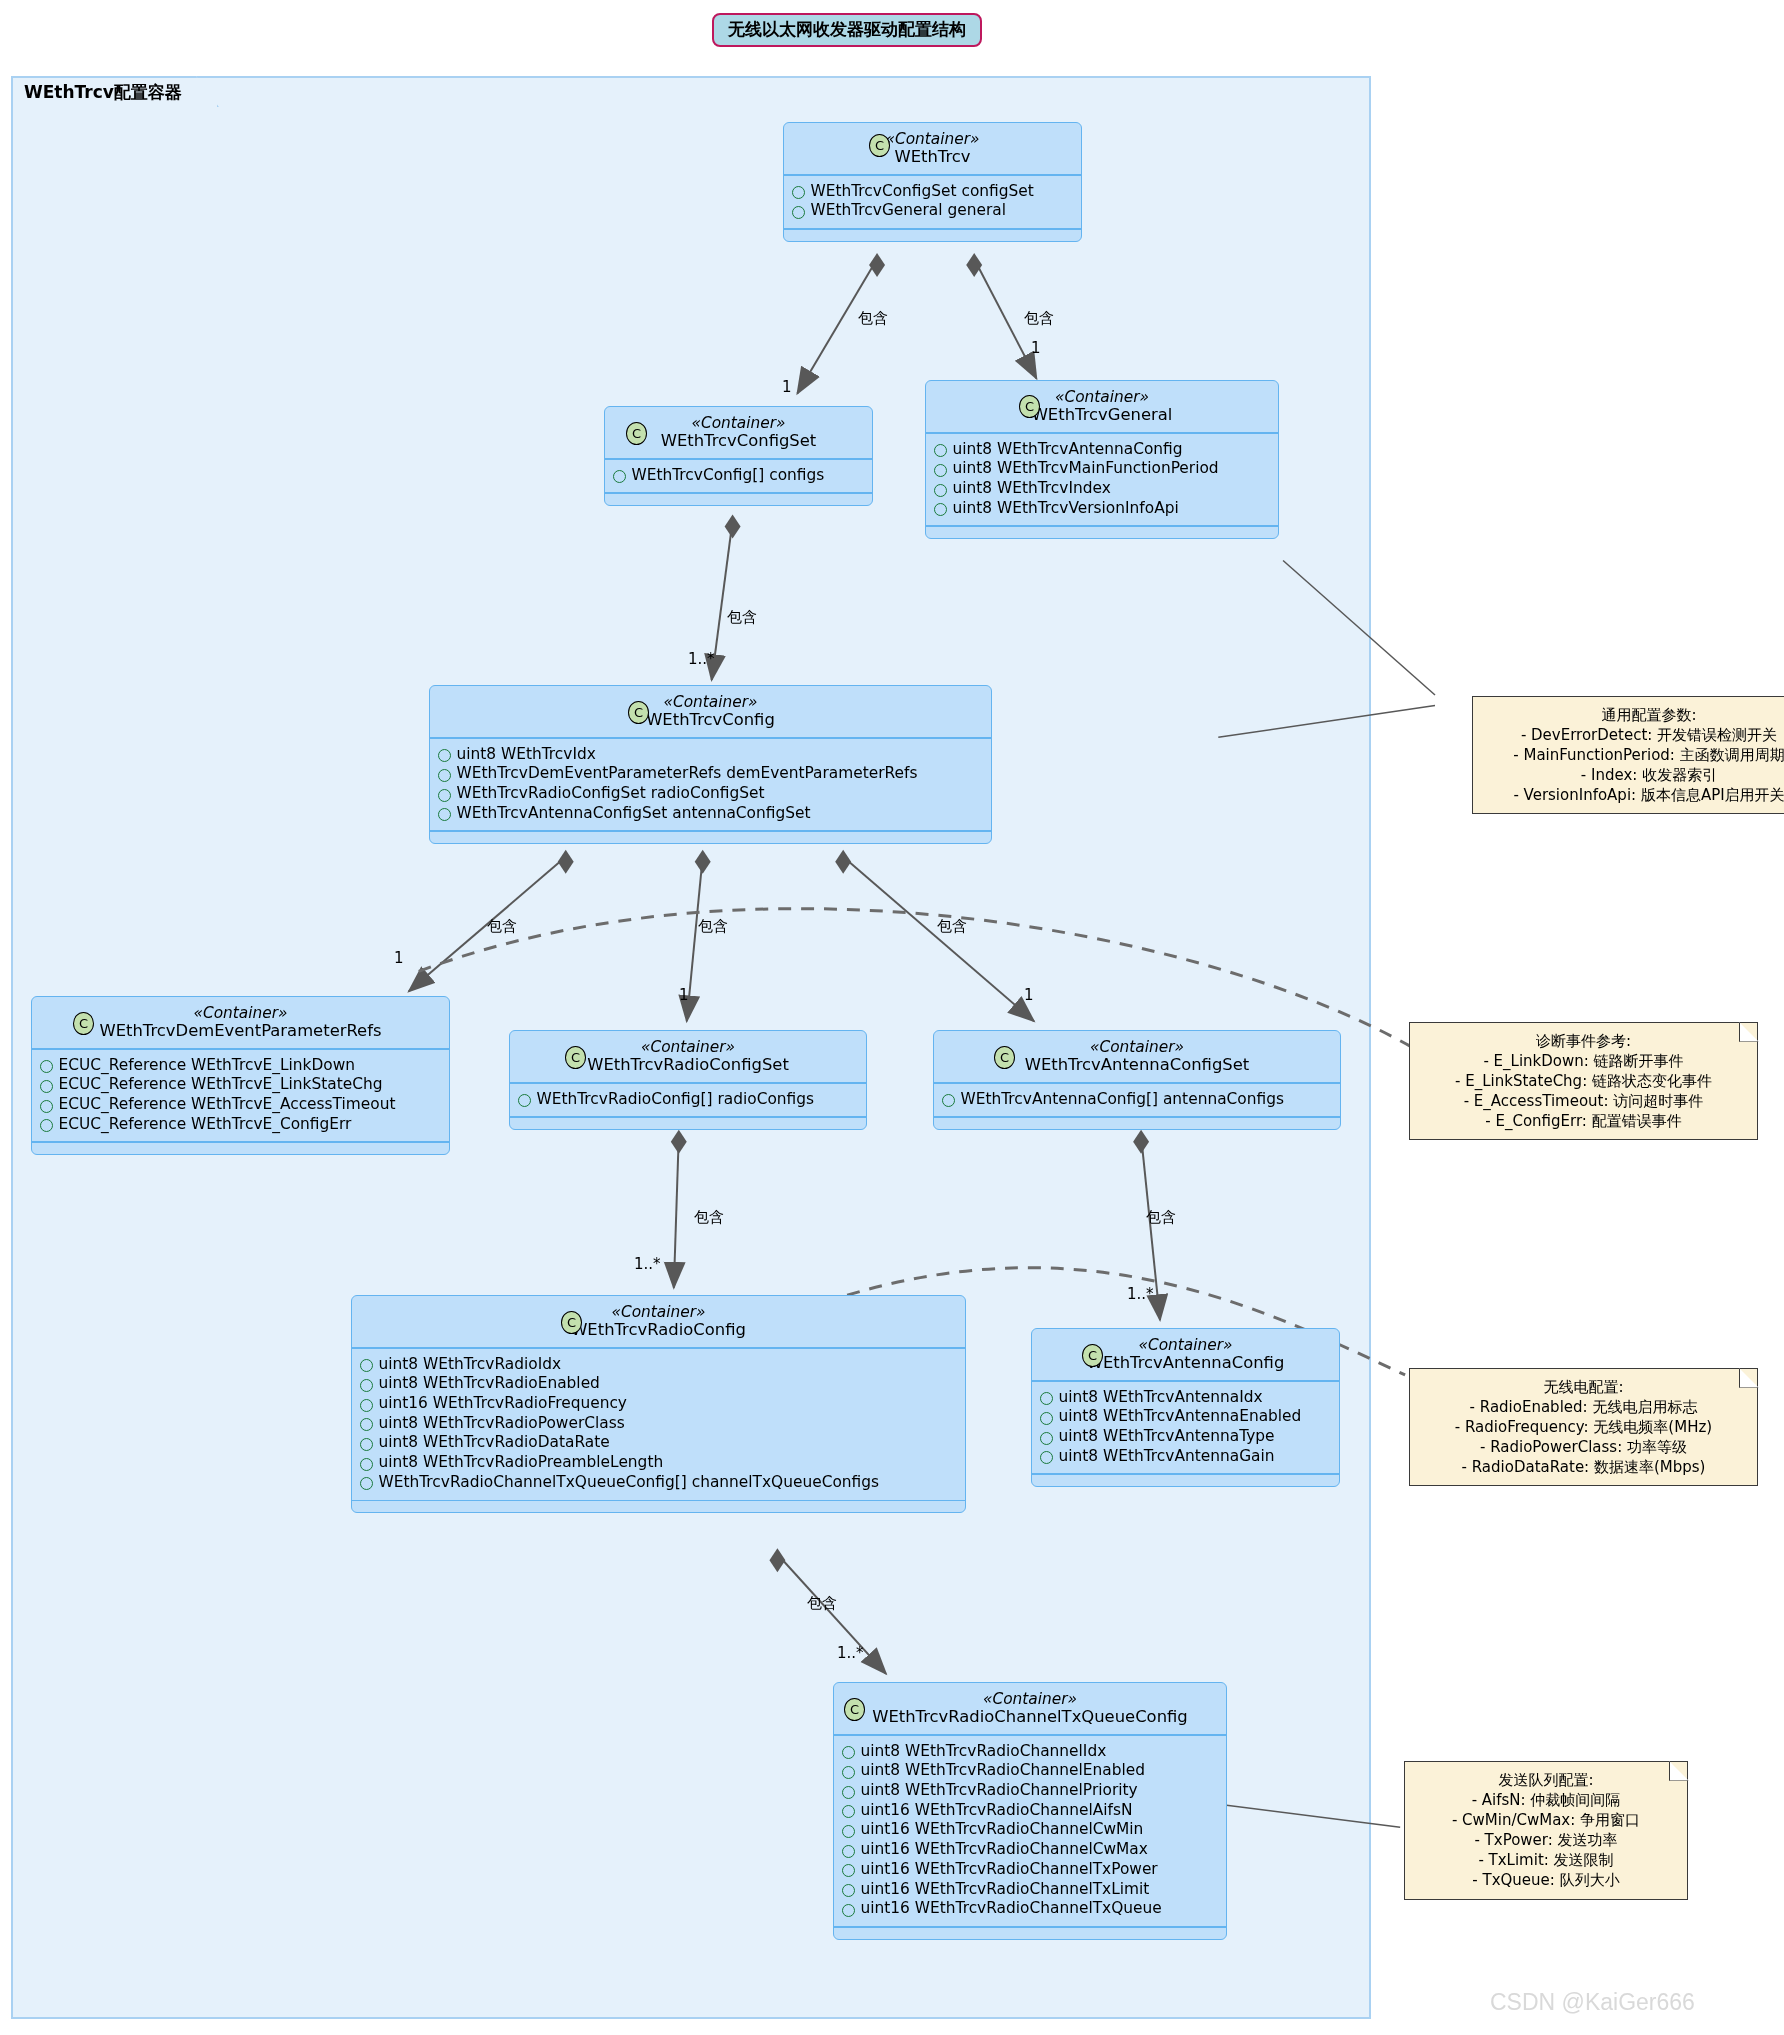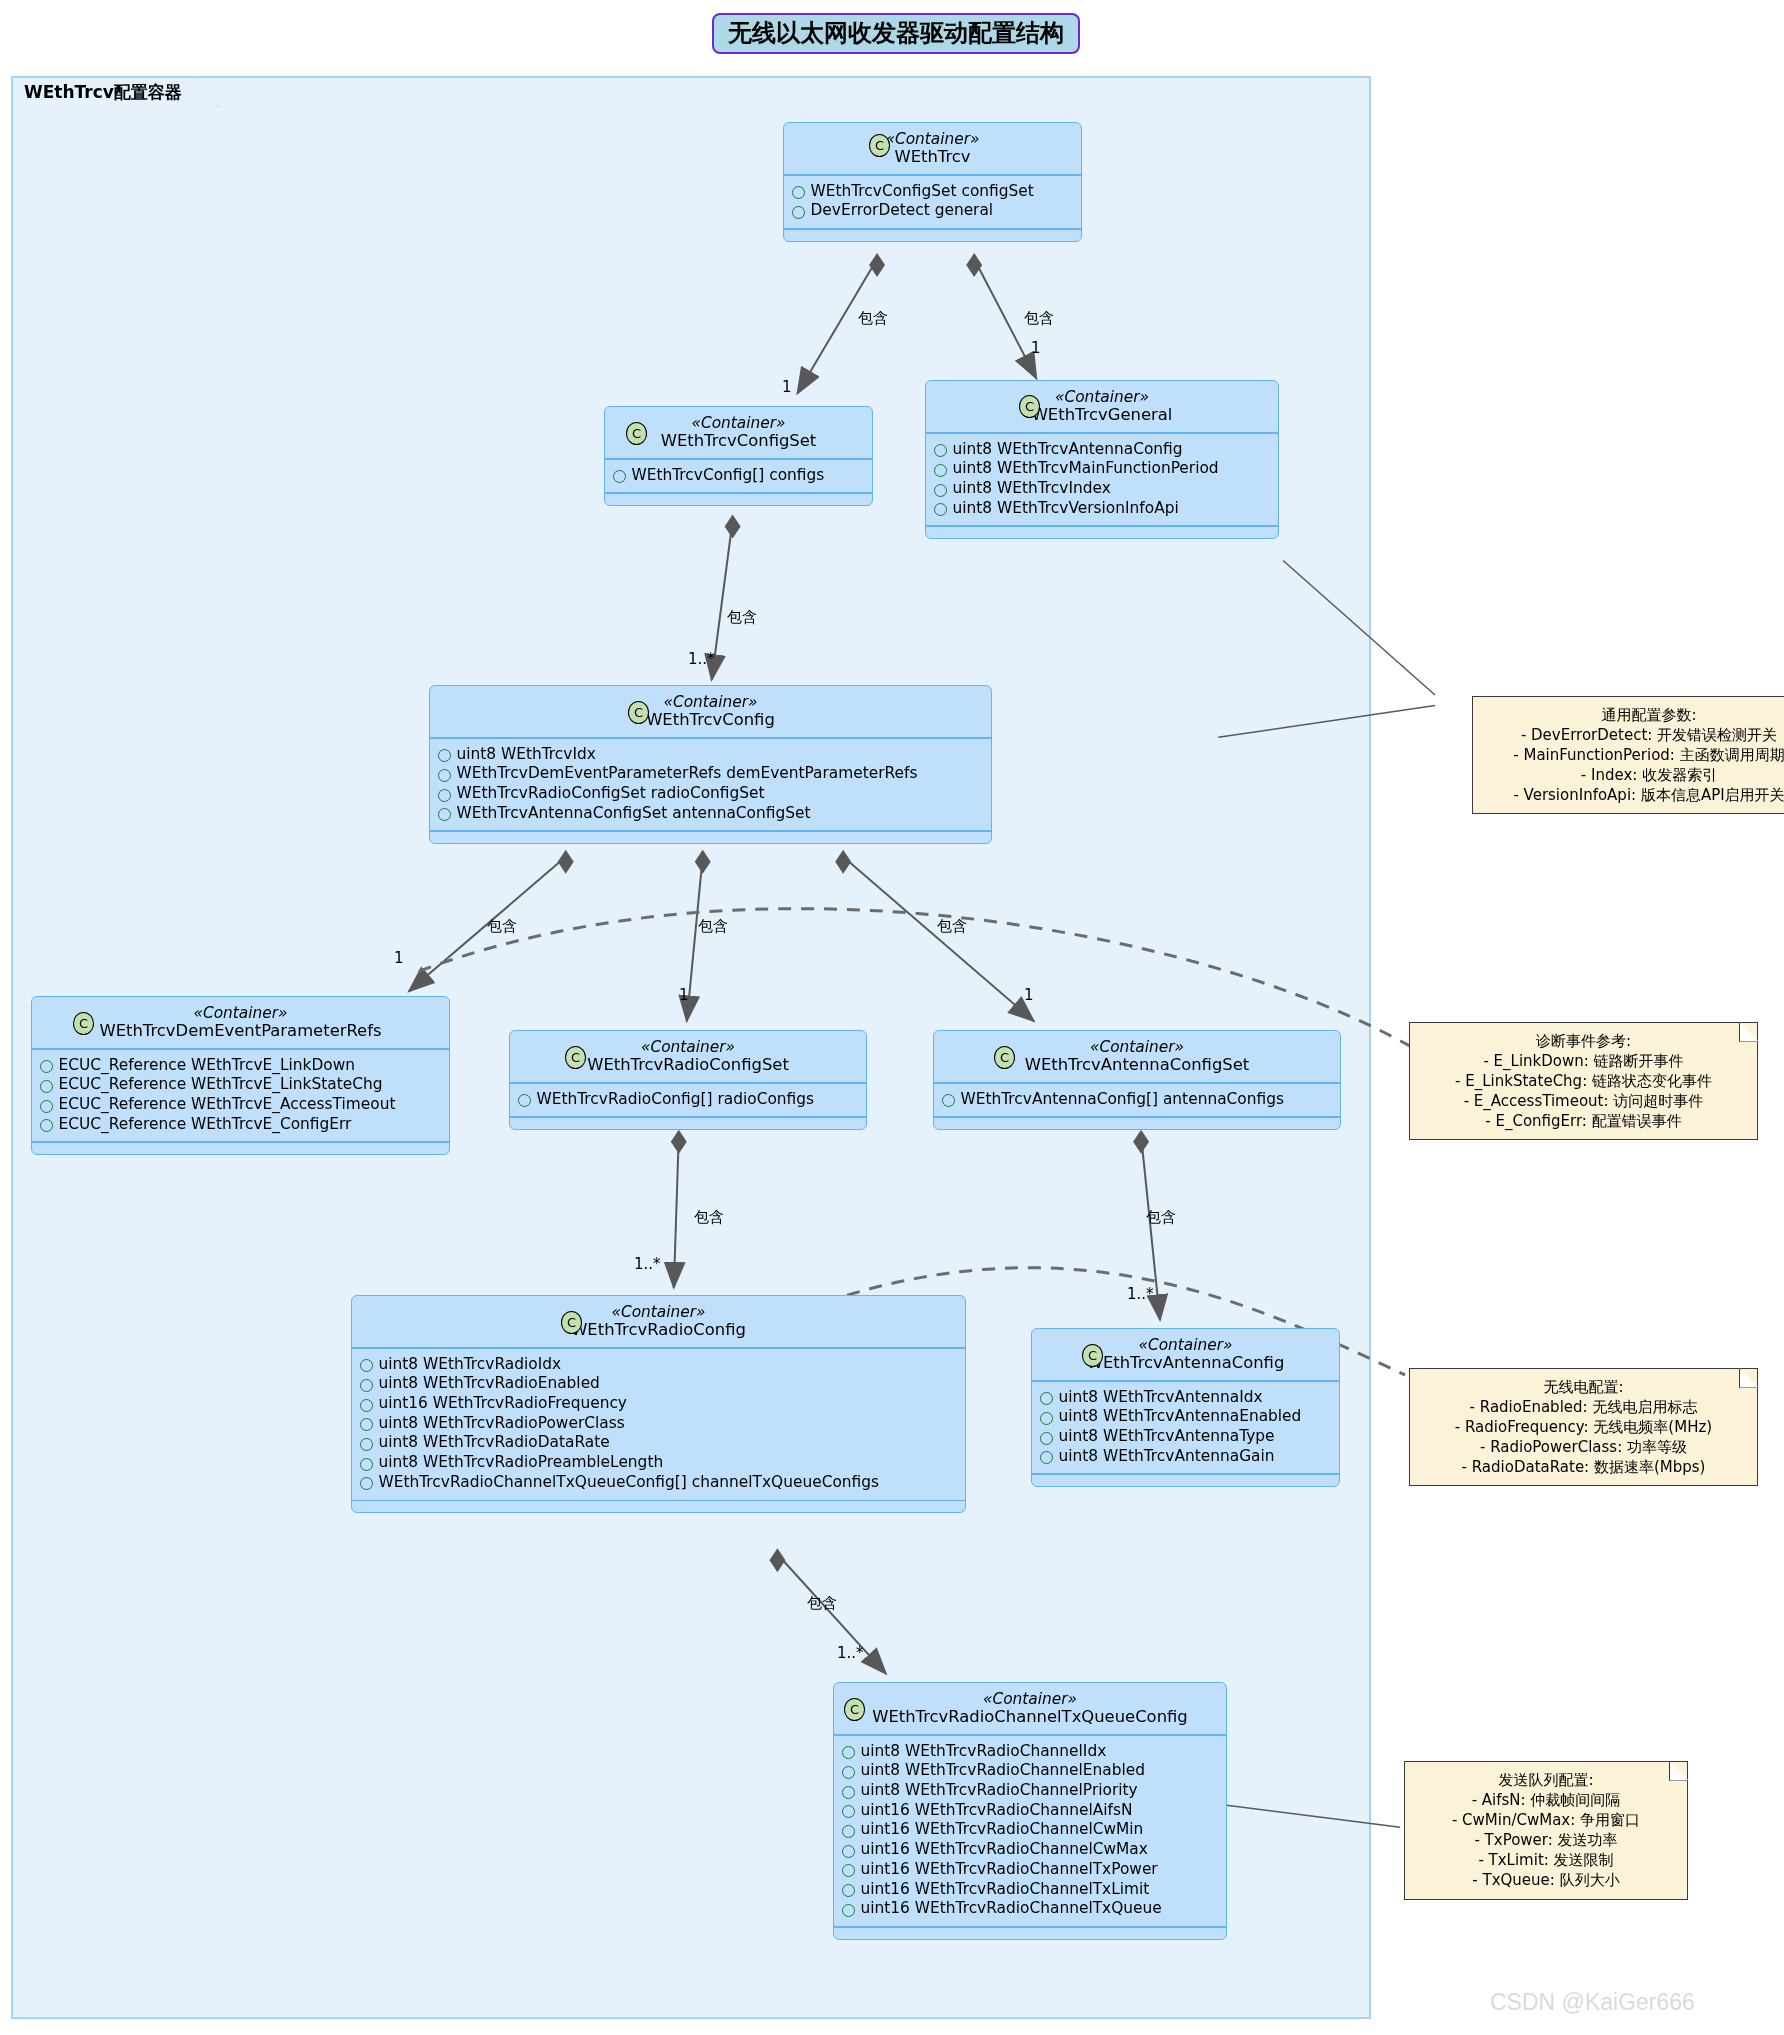--- a/index.html
+++ b/index.html
@@ -12,23 +12,23 @@
     overflow: hidden;
   }
   #stage { position:absolute; left:0; top:0; width:1785px; height:2035px; }
 
   
   .diagram-title {
     position:absolute;
     left:712px; top:12.5px;
     padding: 6px 14px 7px 14px;
     background:#ADD8E6;
-    border:2px solid #6d28d9;
+    border:2px solid #be185d;
     border-radius:8px;
-    font-size:24px;
+    font-size:17px;
     font-weight:bold;
     color:#000;
     line-height:1.0;
     white-space:nowrap;
   }
 
   
   .package {
     position:absolute;
     left:11px; top:76px;
@@ -262,21 +262,21 @@
       <div class="cname">WEthTrcv</div>
     </div>
     <div class="uml-sep"></div>
     <div class="uml-body">
       <div class="attr">
           <span class="vis"></span>
           <span>WEthTrcvConfigSet configSet</span>
         </div>
       <div class="attr">
           <span class="vis"></span>
-          <span>DevErrorDetect general</span>
+          <span>WEthTrcvGeneral general</span>
         </div>
     </div>
     <div class="uml-sep"></div>
     <div class="uml-foot"></div>
   </div>
 
   <div class="uml" style="left:604px;top:406px;width:269px;">
     <div class="uml-head">
       <span class="cicon" style="left:21px;top:15px;">
           <span>C</span>

